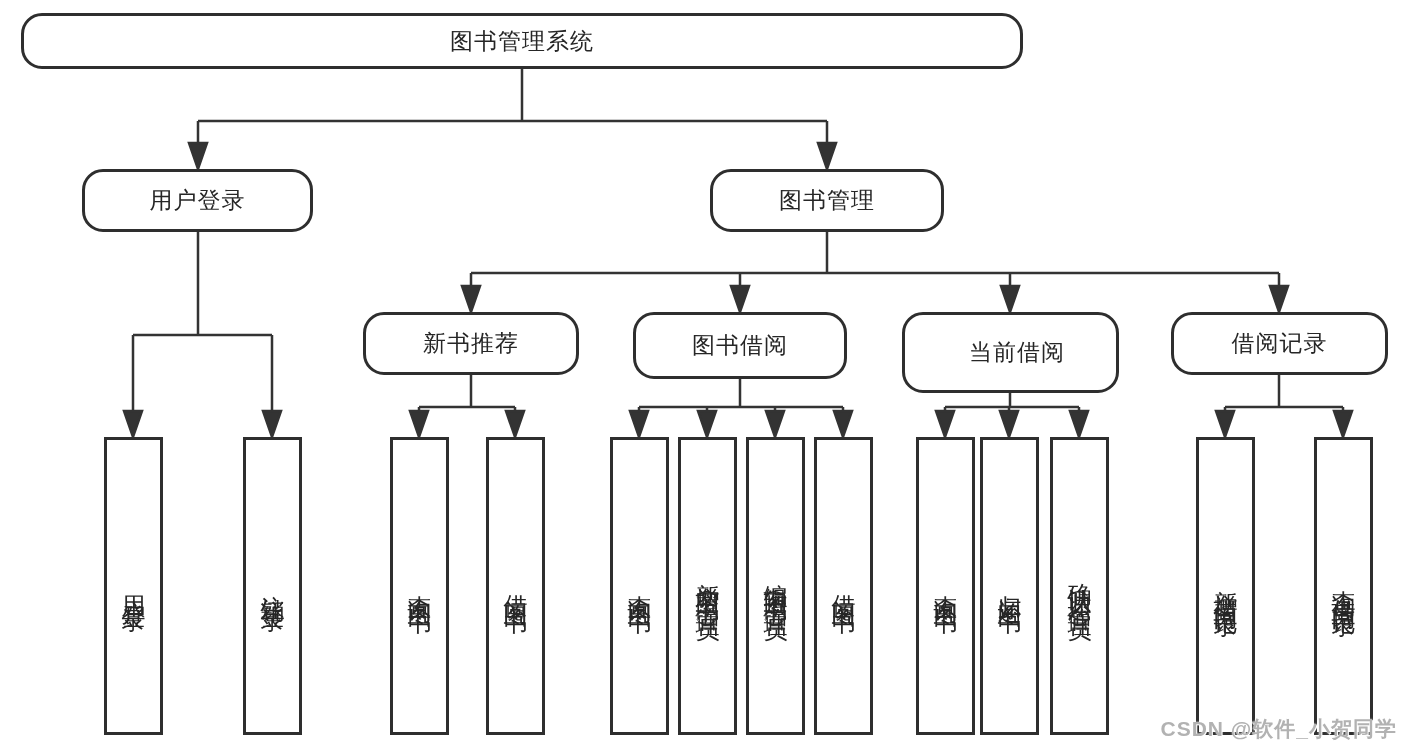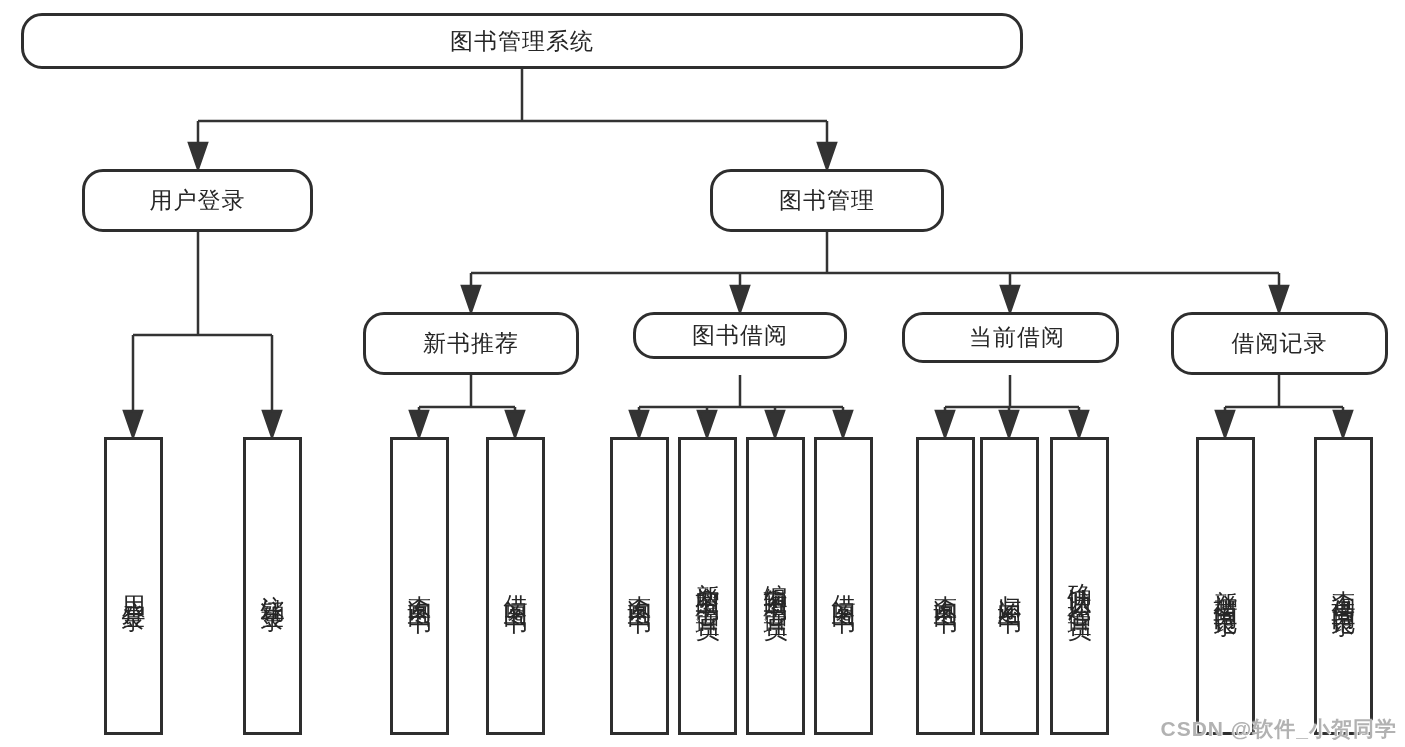--- a/index.html
+++ b/index.html
@@ -33,22 +33,22 @@
     writing-mode: vertical-rl;
     font-size: 24px;
     letter-spacing: 5px;
     line-height: 1;
   }
   
   .n-root   { left: 21px;   top: 13px;  width: 1002px; height: 56px; }
   .n-ulogin { left: 82px;   top: 169px; width: 231px;  height: 63px; }
   .n-bmgmt  { left: 710px;  top: 169px; width: 234px;  height: 63px; }
   .n-newrec { left: 363px;  top: 312px; width: 216px;  height: 63px; }
-  .n-borrow { left: 633px;  top: 312px; width: 214px;  height: 47px; }
-  .n-current{ left: 902px;  top: 312px; width: 217px;  height: 51px; padding-left: 13px; }
+  .n-borrow { left: 633px;  top: 312px; width: 214px;  height: 67px; }
+  .n-current{ left: 902px;  top: 312px; width: 217px;  height: 81px; padding-left: 13px; }
   .n-record { left: 1171px; top: 312px; width: 217px;  height: 63px; }
   
   .leaf { top: 437px; width: 59px; height: 298px; }
   .l-ulogin  { left: 104px; }
   .l-logout  { left: 243px; }
   .l-qbook1  { left: 390px; }
   .l-bbook1  { left: 486px; }
   .l-qbook2  { left: 610px; }
   .l-addbook { left: 678px; }
   .l-editbook{ left: 746px; }

